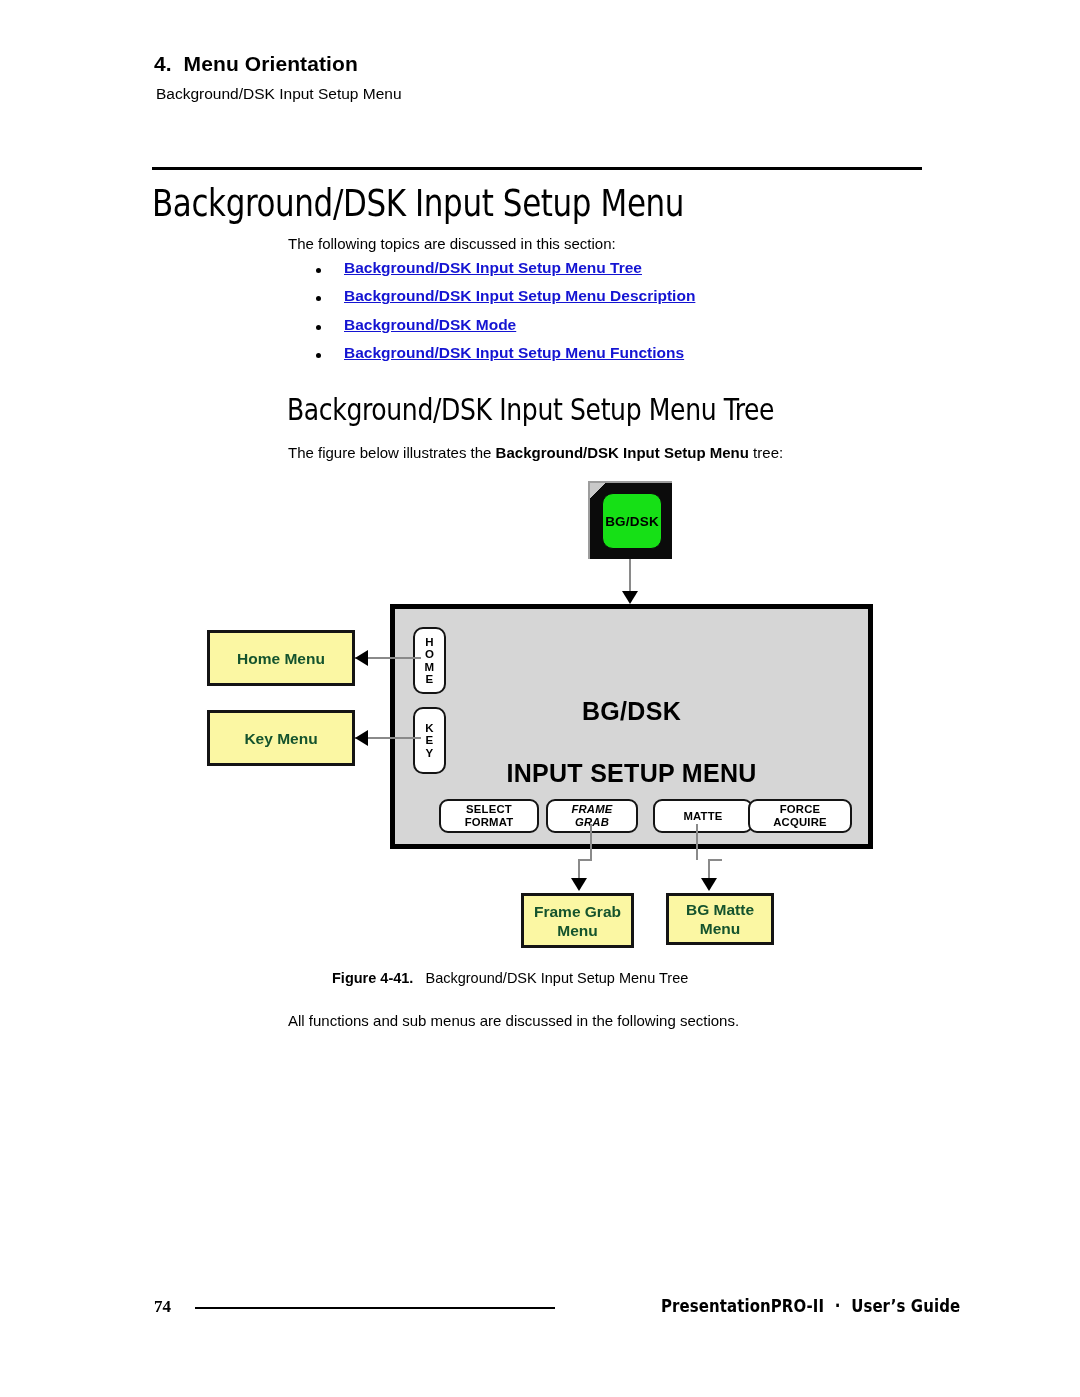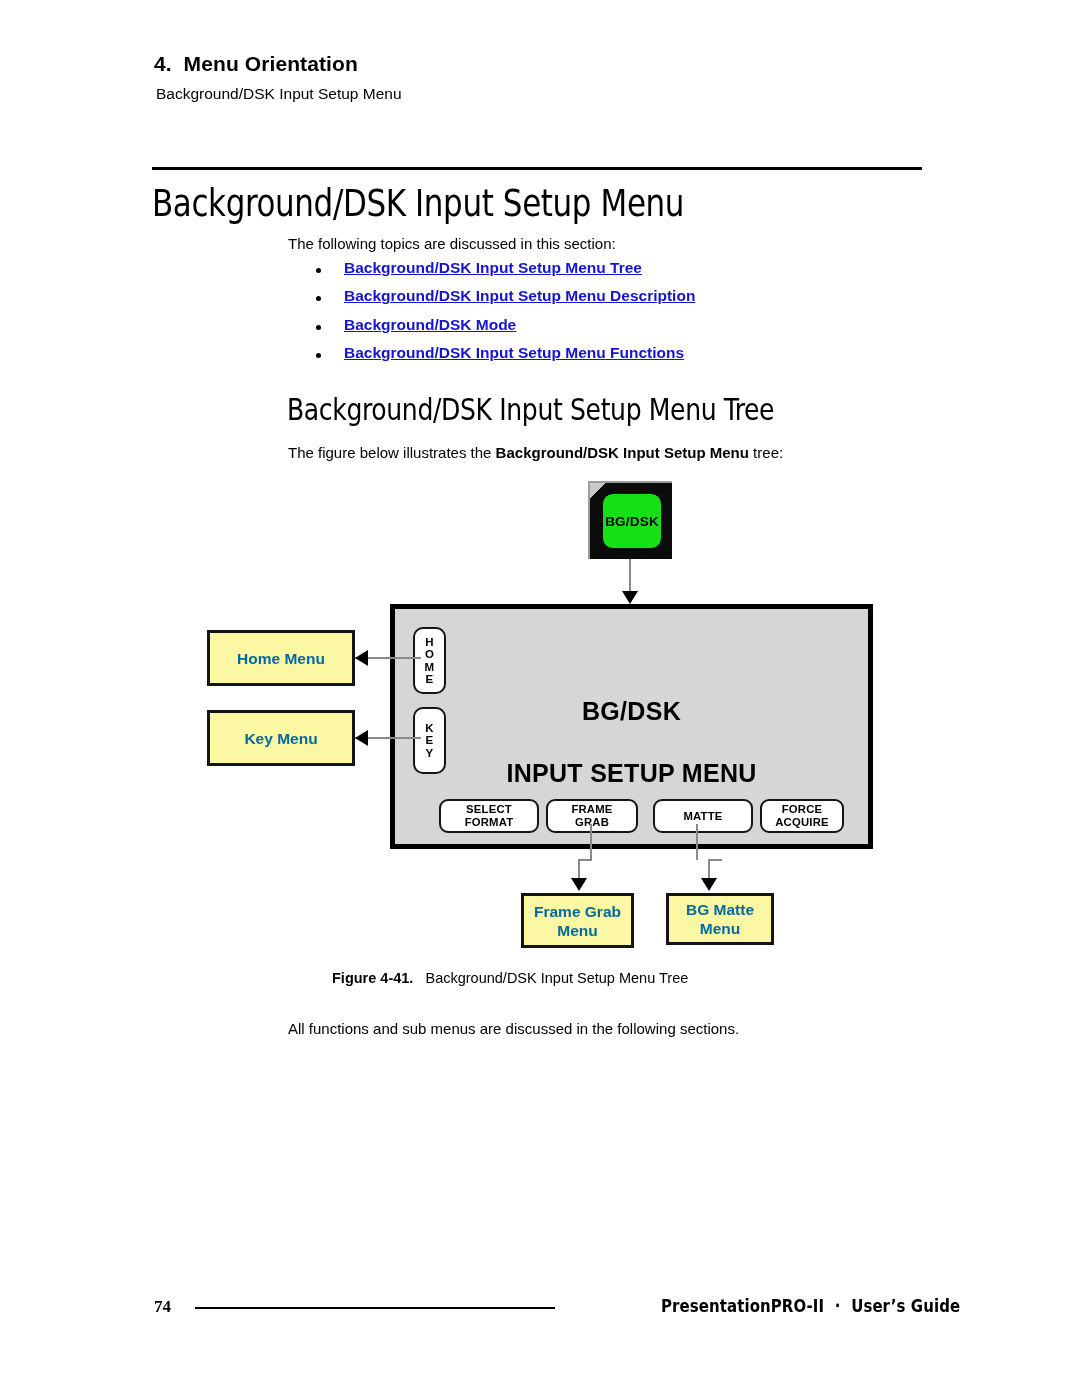--- a/index.html
+++ b/index.html
@@ -47,21 +47,21 @@
     position:absolute;left:287px;top:392px;
     font-size:30px;
   }
 
   
   .para{
     position:absolute;font-size:15px;line-height:20px;white-space:pre;
   }
   .p-intro{left:288px;top:234px;}
   .p-fig{left:288px;top:443px;}
-  .p-tail{left:288px;top:1011px;margin-top:8px;}
+  .p-tail{left:288px;top:1011px;}
   .para b{font-weight:bold;}
 
   
   .bullets{position:absolute;left:288px;top:259px;}
   .blt-row{position:relative;height:28.4px;}
   .blt-dot{
     position:absolute;left:28px;top:9px;width:5px;height:5px;
     border-radius:50%;background:#000;
   }
   .blt-link{
@@ -151,33 +151,33 @@
     position:absolute;top:190px;height:34px;
     background:#fff;border:2px solid #141414;border-radius:9px;
     box-sizing:border-box;
     display:flex;align-items:center;justify-content:center;
   }
   .fnbtn span{
     font-size:11.3px;font-weight:bold;line-height:12.6px;
     text-align:center;white-space:pre-line;letter-spacing:.2px;
   }
   .fn1{left:44px;width:100px;}
-  .fn2{left:151px;width:92px;}
+  .fn2{left:151px;width:92px;font-style:italic;}
   .fn3{left:258px;width:100px;}
-  .fn4{left:365px;width:84px;}
+  .fn4{left:353px;width:104px;}
 
   
   .ybox{
     position:absolute;background:#fbf7a3;
     border:3px solid #141414;box-sizing:border-box;
     display:flex;align-items:center;justify-content:center;
   }
   .ybox span{
     font-size:15.5px;font-weight:bold;line-height:19px;
-    text-align:center;white-space:pre-line;color:#0369a1;
+    text-align:center;white-space:pre-line;color:#14532d;
   }
   .yb-home{left:207px;top:630px;width:148px;height:56px;}
   .yb-key{left:207px;top:710px;width:148px;height:56px;}
   .yb-fg{left:521px;top:893px;width:113px;height:55px;}
   .yb-bgm{left:655px;top:893px;width:108px;height:52px;margin-left:11px;}
 
   
   .fig-cap{
     position:absolute;left:316px;top:970px;
     font-size:14.5px;white-space:pre;

